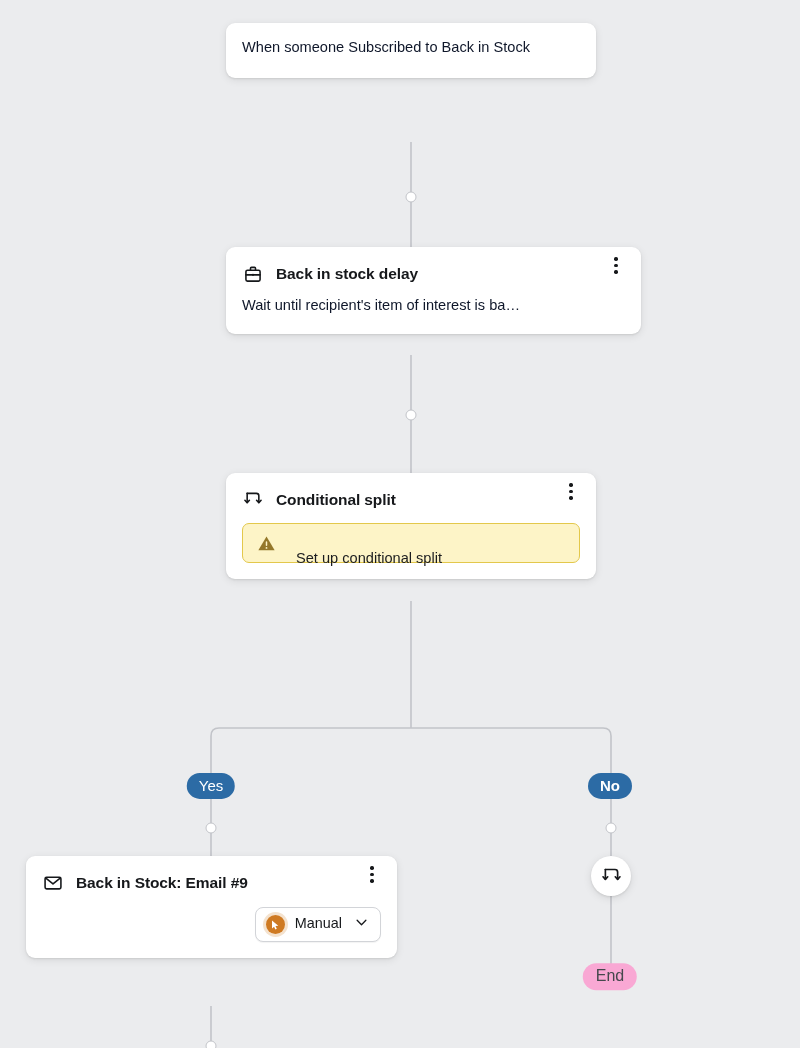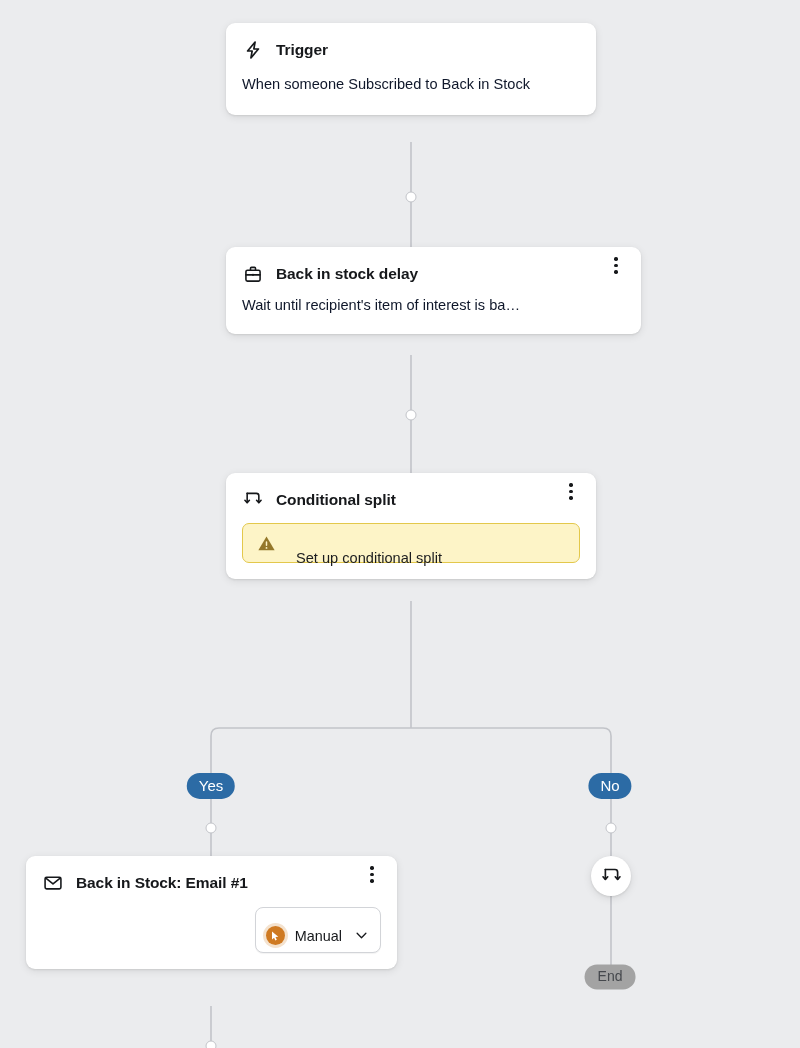--- a/index.html
+++ b/index.html
@@ -161,44 +161,44 @@
     align-items: center;
     justify-content: center;
     color: #16181b;
     cursor: pointer;
   }
 
   
   .end-pill {
     position: absolute;
     transform: translate(-50%, -50%);
-    background: #a3a3a3;
+    background: #f9a8d4;
     color: #45484d;
-    font-size: 14px;
+    font-size: 16px;
     border-radius: 999px;
     padding: 4px 13px 5px 13px;
     line-height: 1.15;
     white-space: nowrap;
   }
 
   
   .send-row {
     display: flex;
     justify-content: flex-end;
     padding: 0 16px 16px 16px;
     margin-top: 14px;
   }
   .send-select {
     display: flex;
-    align-items: center;
+    align-items: flex-start;
     gap: 10px;
     background: #ffffff;
     border: 1px solid #d2d4d8;
     border-radius: 8px;
-    padding: 18px 11px 7px 10px;
+    padding: 7px 11px 7px 10px;
     box-shadow: 0 1px 1px rgba(18,20,23,.05);
     cursor: pointer;
   }
   .send-badge {
     width: 19px; height: 19px;
     flex: 0 0 19px;
     border-radius: 50%;
     background: #cf7a22;
     box-shadow: 0 0 0 3px rgba(207,122,34,.22);
     display: flex;
@@ -242,28 +242,20 @@
     </g>
   </svg>
 
   <div class="conn-dot" style="left:411px; top:197px;"></div>
   <div class="conn-dot" style="left:411px; top:415px;"></div>
   <div class="conn-dot" style="left:211px; top:828px;"></div>
   <div class="conn-dot" style="left:611px; top:828px;"></div>
   <div class="conn-dot" style="left:211px; top:1046px;"></div>
 
   <div class="card" style="left:226px; top:23px; width:370px;">
-    <div class="card-head">
-      <span class="card-icon">
-        <svg viewBox="0 0 24 24" width="20" height="20" fill="none" stroke="currentColor" stroke-width="2" stroke-linejoin="round" stroke-linecap="round">
-          <path d="M14.5 2.5 L5.5 13.2 L11 13.2 L9.5 21.5 L18.5 10.8 L13 10.8 Z"></path>
-        </svg>
-      </span>
-      <span class="card-title">Trigger</span>
-    </div>
     <div class="card-body">When someone Subscribed to Back in Stock</div>
   </div>
 
   <div class="card" style="left:226px; top:247px; width:415px;">
     <div class="card-head">
       <span class="card-icon">
         <svg viewBox="0 0 24 24" width="20" height="20" fill="none" stroke="currentColor" stroke-width="1.9" stroke-linejoin="round" stroke-linecap="round">
           <rect x="3.5" y="7.5" width="17" height="13" rx="1.8"></rect>
           <path d="M9 7.5 V5.2 Q9 4 10.2 4 H13.8 Q15 4 15 5.2 V7.5"></path>
           <path d="M3.5 13 H20.5"></path>
@@ -304,21 +296,21 @@
           <rect x="11.05" y="9.2" width="1.9" height="6" rx="0.95" fill="#fdf4c7"></rect>
           <circle cx="12" cy="17.6" r="1.15" fill="#fdf4c7"></circle>
         </svg>
       </span>
       <span class="warn-text">Set up conditional split</span>
     </div>
   </div>
 
   <div class="branch-pill" style="left:211px; top:786px;">Yes</div>
 
-  <div class="branch-pill" style="left:610px; top:786px;">No</div>
+  <div class="branch-pill" style="left:610px; top:786px;font-weight:bold;">No</div>
 
   <div class="node-circle" style="left:611px; top:876px;">
     <span style="display:flex;">
       <svg viewBox="0 0 24 24" width="21" height="21" fill="none" stroke="currentColor" stroke-width="1.9" stroke-linejoin="round" stroke-linecap="round">
         <path d="M5 4 V15"></path>
         <path d="M2.3 12.3 L5 15.3 L7.7 12.3"></path>
         <path d="M5 4 H16 Q19 4 19 7 V15"></path>
         <path d="M16.3 12.3 L19 15.3 L21.7 12.3"></path>
       </svg>
     </span>
@@ -327,21 +319,21 @@
   <div class="end-pill" style="left:610px; top:977px;">End</div>
 
   <div class="card" style="left:26px; top:856px; width:371px;">
     <div class="card-head">
       <span class="card-icon">
         <svg viewBox="0 0 24 24" width="20" height="20" fill="none" stroke="currentColor" stroke-width="1.9" stroke-linejoin="round" stroke-linecap="round">
           <rect x="2.5" y="5" width="19" height="14" rx="1.8"></rect>
           <path d="M3.4 6.2 L12 13 L20.6 6.2"></path>
         </svg>
       </span>
-      <span class="card-title">Back in Stock: Email #1</span>
+      <span class="card-title">Back in Stock: Email #9</span>
       <span class="kebab">
         <i></i>
           <i></i>
           <i></i>
       </span>
     </div>
     <div class="send-row">
       <div class="send-select">
         <span class="send-badge">
           <svg viewBox="0 0 24 24" width="12" height="12" fill="#ffffff">

